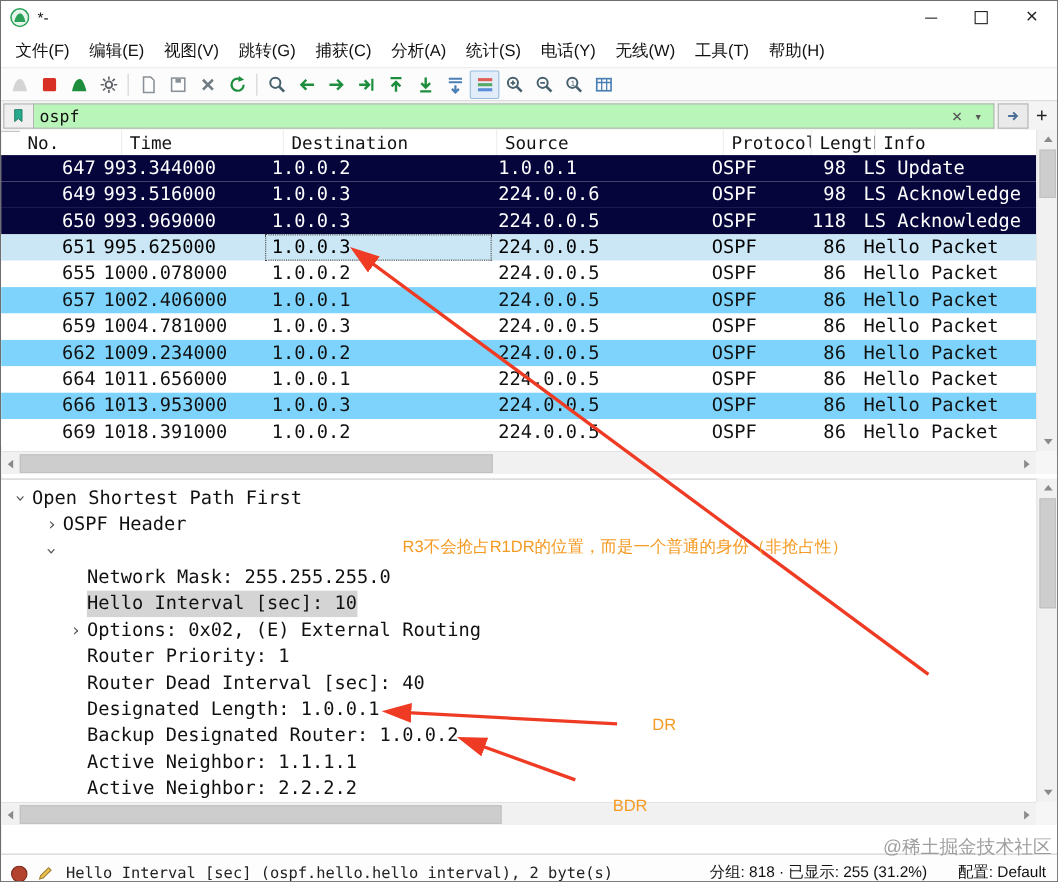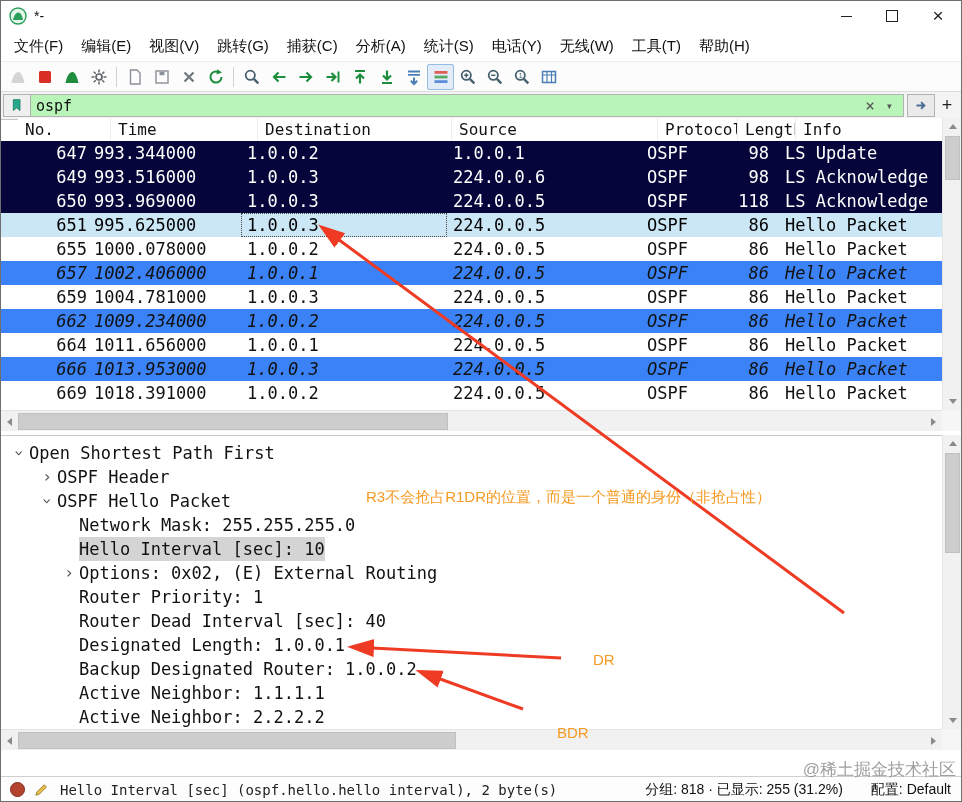--- a/index.html
+++ b/index.html
@@ -43,21 +43,21 @@
   .prow{display:flex;height:24px;line-height:24px;}
   .pcell{box-sizing:border-box;overflow:hidden;white-space:pre;}
   .col0{width:93px;}  .col1{width:147px;} .col2{width:206px;} .col3{width:194px;} .col4{width:80px;} .col5{width:58px;} .col6{width:163px;}
   .prow .col0{text-align:right;padding-right:7px;}
   .prow .col1{text-align:left;padding-right:20px;}
   .prow .col2,.prow .col3,.prow .col4,.prow .col6{padding-left:6px;}
   .prow .col5{text-align:right;padding-right:10px;}
   .routing-dark{background:var(--row-dark,#05053c);color:#fff;}
   .selected{background:var(--selected-row,#cbe6f5);color:#000;}
   .even{background:#ffffff;}
-  .odd{background:#3b82f6;font-style:italic;}
+  .odd{background:#7dd3fc;}
   .focuscell{outline:1px dotted #444;outline-offset:-1px;}
   
   .detail{position:absolute;top:434px;left:0;width:941px;height:294px;background:#fff;border-top:1px solid #c9c9c9;box-sizing:border-box;padding-top:5px;
           font-family:"DejaVu Sans Mono","Liberation Mono",monospace;font-size:17px;overflow:hidden;}
   .dline{height:24px;line-height:24px;display:flex;align-items:center;white-space:pre;}
   .indent0{padding-left:8px;} .indent1{padding-left:36px;} .indent2{padding-left:58px;}
   .chev{flex:0 0 20px;width:20px;text-align:center;color:#555;font-size:16px;display:inline-block;}
   .chev.open{transform:rotate(90deg);}
   .dselected{background:#d4d4d4;}
   
@@ -73,21 +73,21 @@
   .tri{width:0;height:0;}
   .tri-up{border-left:4px solid transparent;border-right:4px solid transparent;border-bottom:5px solid #8a8a8a;}
   .tri-down{border-left:4px solid transparent;border-right:4px solid transparent;border-top:5px solid #8a8a8a;}
   .tri-left{border-top:4px solid transparent;border-bottom:4px solid transparent;border-right:5px solid #8a8a8a;}
   .tri-right{border-top:4px solid transparent;border-bottom:4px solid transparent;border-left:5px solid #8a8a8a;}
   .vthumb{position:absolute;left:2px;width:15px;background:#cdcdcd;border:1px solid #c0c0c0;box-sizing:border-box;}
   #vs1 .vthumb{top:18px;height:44px;} #vs2 .vthumb{top:18px;height:100px;}
   .hthumb{position:absolute;top:2px;height:17px;background:#cdcdcd;border:1px solid #c0c0c0;box-sizing:border-box;}
   #hs1 .hthumb{left:17px;width:430px;} #hs2 .hthumb{left:17px;width:438px;}
   
-  .statusbar{position:absolute;top:775px;left:0;right:0;height:25px;display:flex;align-items:center;background:#fdfdfd;border-top:1px solid #cfcfcf;font-size:14px;}
+  .statusbar{position:absolute;top:775px;left:0;right:0;height:25px;display:flex;align-items:flex-end;background:#fdfdfd;border-top:1px solid #cfcfcf;font-size:14px;}
   .sb-expert{width:13px;height:13px;border-radius:50%;background:#b3432e;border:1px solid #7c2b1d;margin:0 8px 0 9px;flex:0 0 auto;}
   .sb-pencil{width:17px;height:17px;margin-right:10px;flex:0 0 auto;}
   .sb-left{flex:1;font-family:"DejaVu Sans Mono","Liberation Mono",monospace;font-size:14px;color:#222;white-space:pre;overflow:hidden;}
   .sb-packets{margin-right:28px;white-space:pre;}
   .sb-profile{margin-right:10px;white-space:pre;}
   
   .overlay{position:absolute;inset:0;pointer-events:none;z-index:60;}
   .anno{position:absolute;z-index:61;color:var(--annotation-orange,#f59a23);font-size:15px;pointer-events:none;white-space:nowrap;}
   .anno-note{left:365px;top:487px;}
   .anno-dr{left:592px;top:650px;}
@@ -440,21 +440,21 @@
     <div class="hthumb"></div>
     <div class="sb-btn h-right">
         <span class="tri tri-right"></span>
       </div>
   </div>
   <div class="sb-corner" id="corner1"></div>
 
   <div class="detail">
       <div class="dline indent0"><span class="chev open">›</span><span class="dtext">Open Shortest Path First</span></div>
       <div class="dline indent1"><span class="chev">›</span><span class="dtext">OSPF Header</span></div>
-      <div class="dline indent1"><span class="chev open">›</span><span class="dtext">OSPF Hello Packet</span></div>
+      <div class="dline indent1"><span class="chev open">›</span></div>
       <div class="dline indent2"><span class="chev"></span><span class="dtext">Network Mask: 255.255.255.0</span></div>
       <div class="dline indent2"><span class="chev"></span><span class="dtext dselected">Hello Interval [sec]: 10</span></div>
       <div class="dline indent2"><span class="chev">›</span><span class="dtext">Options: 0x02, (E) External Routing</span></div>
       <div class="dline indent2"><span class="chev"></span><span class="dtext">Router Priority: 1</span></div>
       <div class="dline indent2"><span class="chev"></span><span class="dtext">Router Dead Interval [sec]: 40</span></div>
       <div class="dline indent2"><span class="chev"></span><span class="dtext">Designated Length: 1.0.0.1</span></div>
       <div class="dline indent2"><span class="chev"></span><span class="dtext">Backup Designated Router: 1.0.0.2</span></div>
       <div class="dline indent2"><span class="chev"></span><span class="dtext">Active Neighbor: 1.1.1.1</span></div>
       <div class="dline indent2"><span class="chev"></span><span class="dtext">Active Neighbor: 2.2.2.2</span></div>
     </div>

